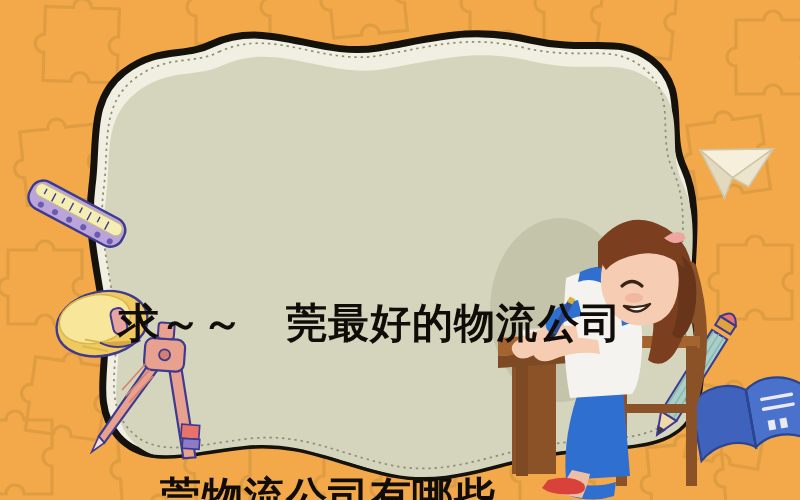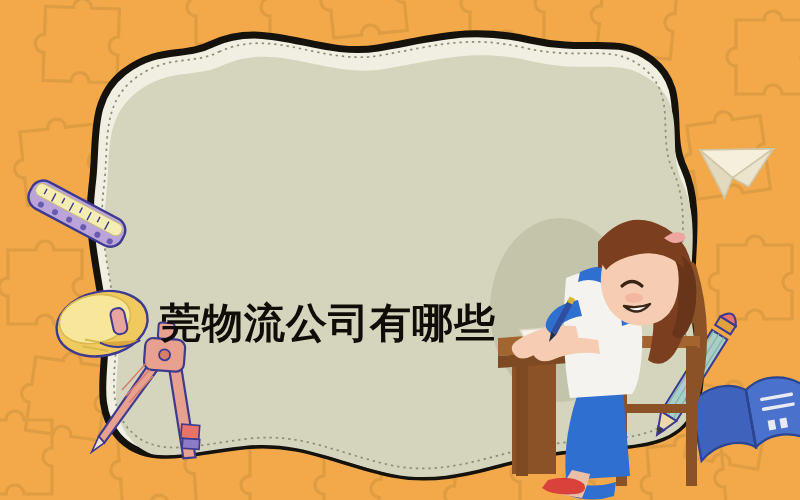--- a/index.html
+++ b/index.html
@@ -286,18 +286,19 @@
 
       <ellipse cx="634" cy="298" rx="9" ry="5" fill="#efab93" opacity="0.65"></ellipse>
 
       <path d="M572,470 q-10,16 -14,24 l24,4 q6,-14 8,-24 z" fill="#eabfa6"></path>
       <path d="M548,480 q24,-6 36,4 q4,8 -8,10 q-24,2 -34,-6 z" fill="#d9413b"></path>
     </g>
   </svg>
 
   <div class="text-layer">
     <div class="headline">
+      <span class="line"><span>求～～</span><span class="tofu"></span><span>莞最好的物流公司</span></span>
       <span class="line"><span class="tofu"></span><span>莞物流公司有哪些</span></span>
     </div>
   </div>
 
 
 </div>
 
 </body></html>

